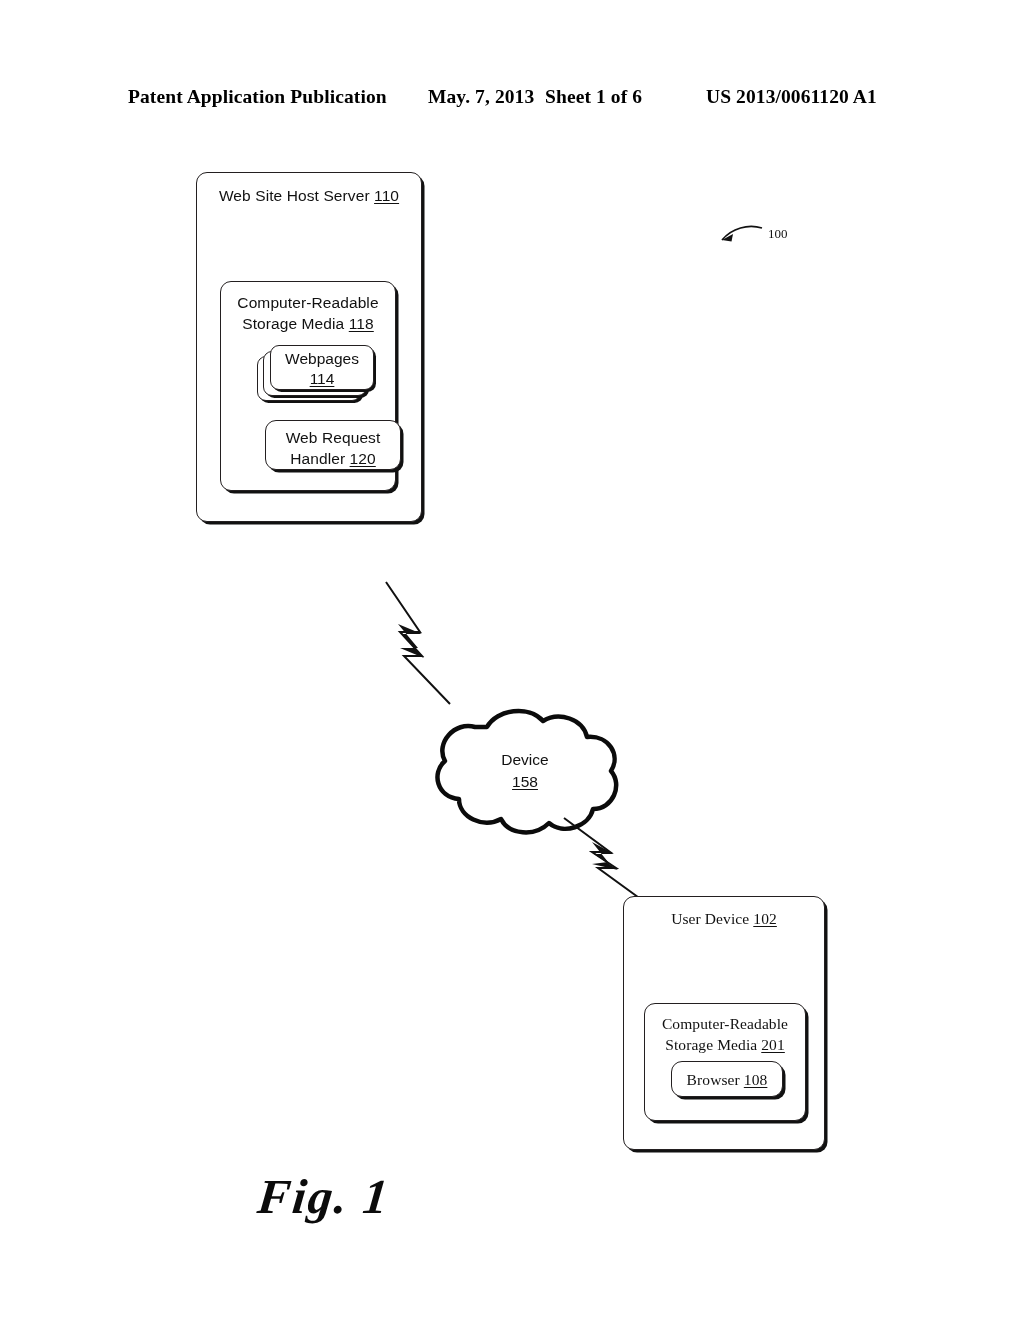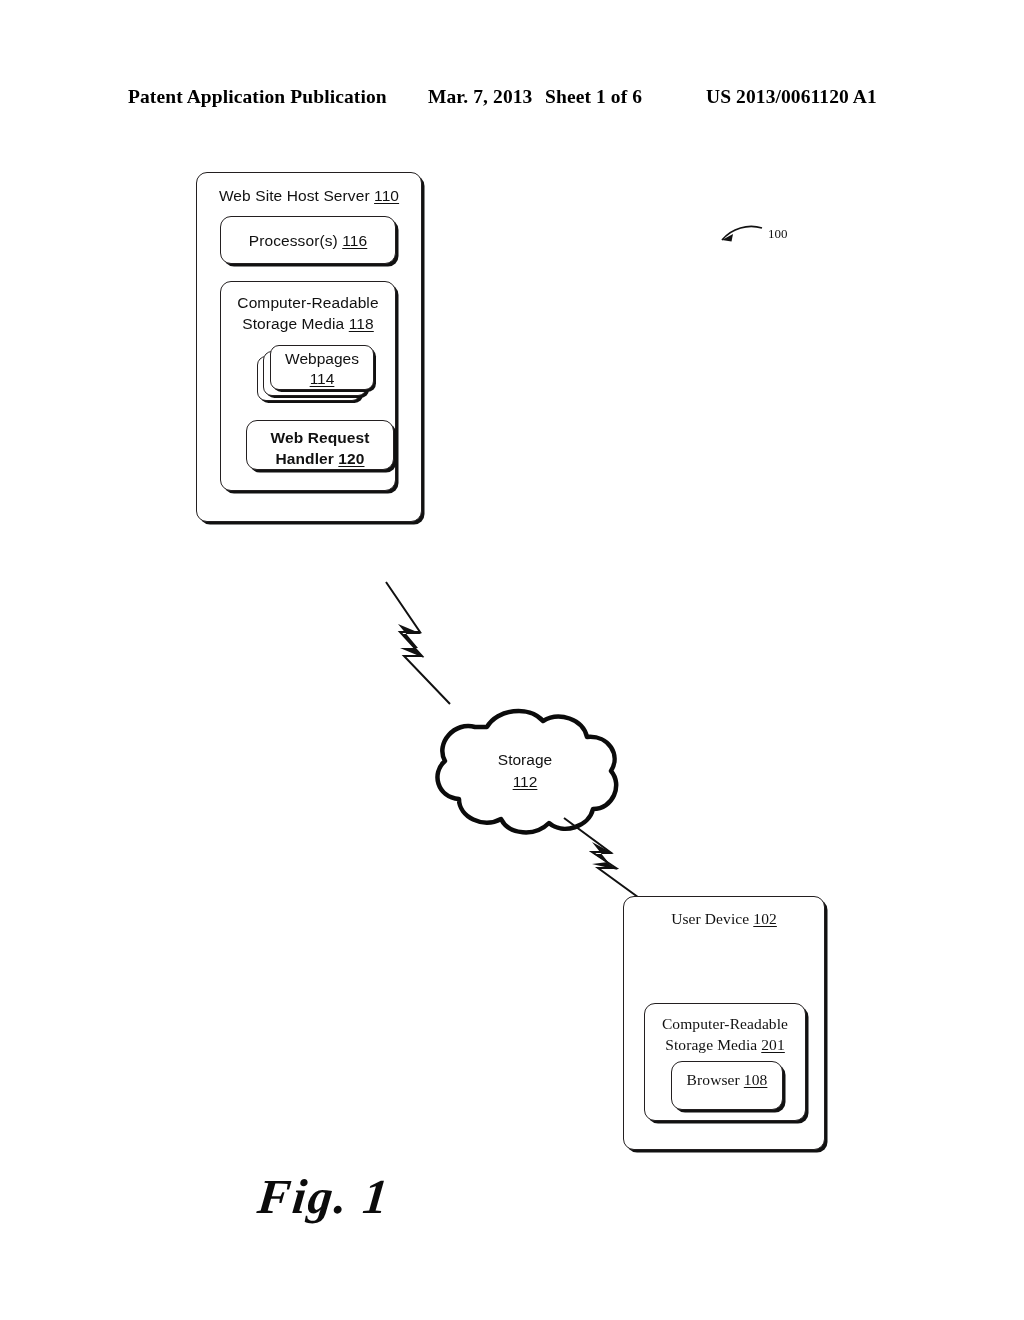--- a/index.html
+++ b/index.html
@@ -93,21 +93,21 @@
   .stack-label {
     position: absolute;
     left: 0; width: 100%;
     text-align: center;
     font-size: 15.5px;
     line-height: 20px;
     top: 3px;
     color: #111111;
   }
 
-  #server-wrh-box    { left: 25px;  top: 138px; width: 148px; height: 50px; font-weight: bold; }
+  #server-wrh-box    { left: 44px;  top: 138px; width: 136px; height: 50px; }
   #server-wrh-label  { top: 6px; }
 
   
   #ref-100-wrap {
     position: absolute;
     left: 706px;
     top: 214px;
     width: 120px;
     height: 46px;
   }
@@ -144,21 +144,21 @@
     color: #111111;
   }
 
   
   #device-box        { left: 623px; top: 896px; width: 202px; height: 254px; font-family: Liberation Serif, serif; }
   #device-title      { top: 11px; }
   #device-proc-box   { left: 20px; top: 44px;  width: 162px; height: 46px; }
   #device-proc-label { top: 12px; }
   #device-crsm-box   { left: 20px; top: 106px; width: 162px; height: 118px; }
   #device-crsm-label { top: 9px; }
-  #device-browser-box   { left: 26px; top: 57px; width: 112px; height: 49px; }
+  #device-browser-box   { left: 26px; top: 57px; width: 112px; height: 36px; }
   #device-browser-label { top: 7px; }
 
   
   #fig-caption {
     position: absolute;
     left: 258px;
     top: 1168px;
     font-family: "Liberation Serif", serif;
     font-style: italic;
     font-weight: bold;
@@ -166,38 +166,32 @@
     letter-spacing: 2px;
     color: #0b0b0b;
     transform: skewX(-6deg);
   }
 </style>
 </head>
 <body>
 
 <div class="page-header">
   <span class="hdr-pub">Patent Application Publication</span>
-  <span class="hdr-date">Mar. 7, 2013</span>
+  <span class="hdr-date">May. 7, 2013</span>
   <span class="hdr-sheet">Sheet 1 of 6</span>
   <span class="hdr-num">US 2013/0061120 A1</span>
 </div>
 
 <div class="box" id="server-box">
 
   <div class="box-label" id="server-title">
     <span>Web Site Host Server</span>
     <span class="u">110</span>
   </div>
 
-  <div class="box thin" id="server-proc-box">
-    <div class="box-label" id="server-proc-label">
-      <span>Processor(s)</span>
-      <span class="u">116</span>
-    </div>
-  </div>
 
   <div class="box thin" id="server-crsm-box">
     <div class="box-label" id="server-crsm-label">
       <span>Computer-Readable</span><br>
       <span>Storage Media</span>
       <span class="u">118</span>
     </div>
 
     <div class="stack">
       <div class="stack-card c1"></div>
@@ -244,22 +238,22 @@
       C 184 32, 196 52, 186 68
       C 198 82, 188 106, 168 106
       C 164 124, 138 132, 124 120
       C 110 134, 84 132, 76 116
       C 58 126, 34 114, 34 96
       C 12 94, 6 70, 20 58
       C 10 40, 30 18, 50 24
       Z" fill="#ffffff" stroke="#0b0b0b" stroke-width="4.5" stroke-linejoin="round"></path>
   </svg>
   <div id="cloud-text">
-    <span>Storage</span><br>
-    <span class="u">112</span>
+    <span>Device</span><br>
+    <span class="u">158</span>
   </div>
 </div>
 
 <div class="bolt" id="bolt-lower">
   <svg width="110" height="100" viewBox="0 0 110 100">
     <path d="M6 10 L 52 44 L 34 44 L 58 60 L 40 60 L 84 92" stroke="#111" stroke-width="2" fill="none" stroke-linejoin="miter"></path>
     <path d="M34 34 L 56 46 L 36 46 L 60 62 L 34 56 L 50 54 Z" fill="#111"></path>
   </svg>
 </div>
 

